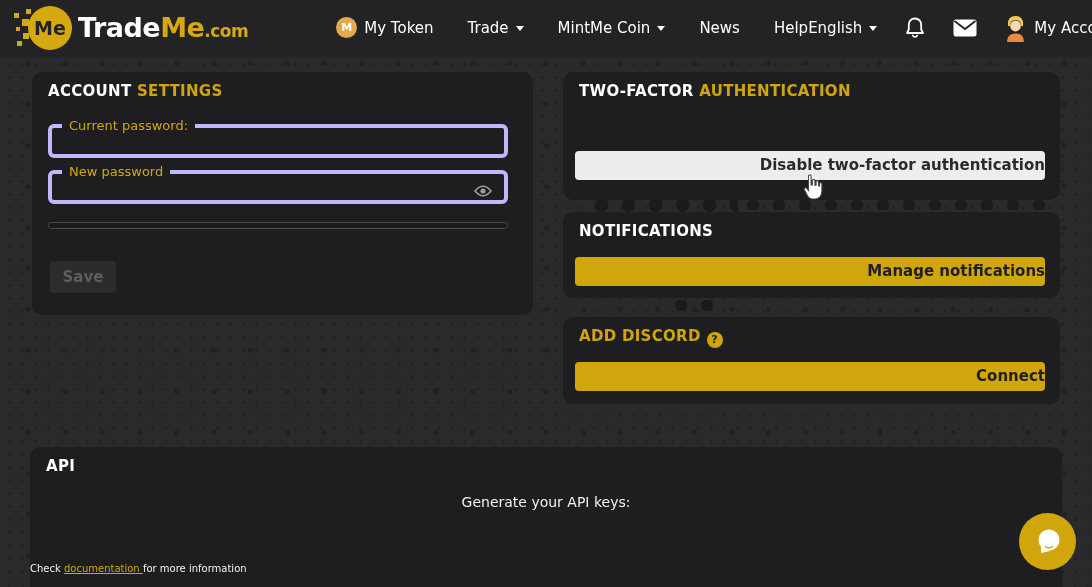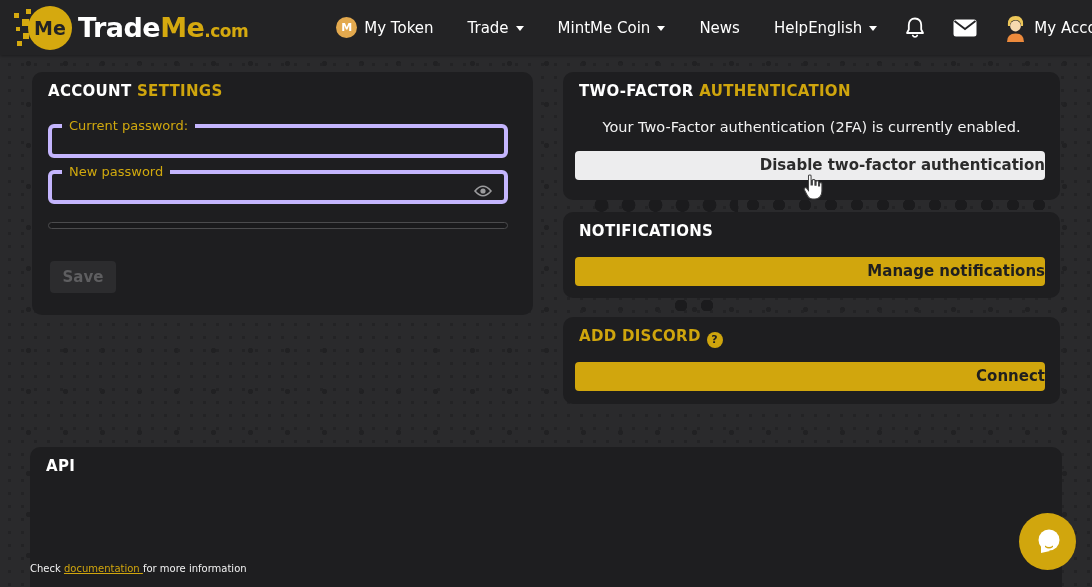--- a/index.html
+++ b/index.html
@@ -262,36 +262,36 @@
     </span>
   </fieldset>
 
   <div class="strength-bar"></div>
 
   <button class="btn" id="save-btn" disabled="">Save</button>
 </div>
 
 <div class="panel" id="panel-2fa">
   <div class="panel-title"><span>TWO-FACTOR</span>&nbsp;<span class="title-accent">AUTHENTICATION</span></div>
-  <div class="status-text">Your Two-Factor authentication (2FA) is currently enabled.</div>
   <button class="btn wide-btn btn-light" id="btn-disable">Disable two-factor authentication</button>
 </div>
 
 <div class="panel" id="panel-notifs">
   <div class="panel-title">NOTIFICATIONS</div>
   <button class="btn wide-btn btn-yellow" id="btn-manage">Manage notifications</button>
 </div>
 
 <div class="panel" id="panel-discord">
   <div class="panel-title title-yellow"><span>ADD DISCORD</span><span class="q-icon">?</span></div>
   <button class="btn wide-btn btn-yellow" id="btn-connect">Connect</button>
 </div>
 
 <div class="panel" id="panel-api">
   <div class="panel-title">API</div>
+  <div id="api-prompt">Generate your API keys:</div>
   <div id="api-docs"><span>Check </span><a>documentation </a><span>for more information</span></div>
 </div>
 
 <div id="chat-fab">
   <svg width="32" height="32" viewBox="0 0 32 32">
     <circle cx="17" cy="14" r="10.5" fill="#fff"></circle>
     <path d="M9 27 L9 18 L18 25 Z" fill="#fff"></path>
     <path d="M13 19.5 Q17 22.5 21 19.5 L21 21 Q17 24 13 21 Z" fill="#d1a60d"></path>
   </svg>
 </div>

